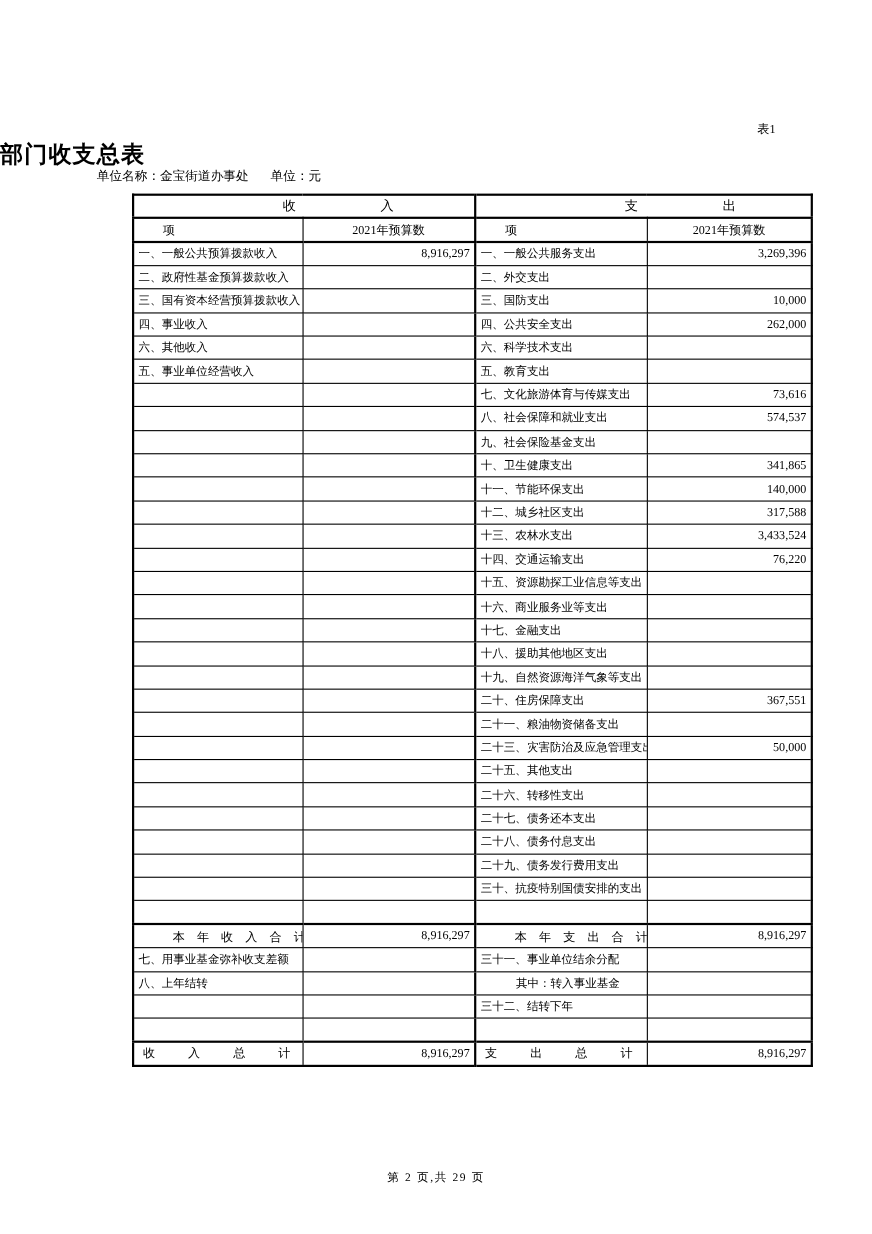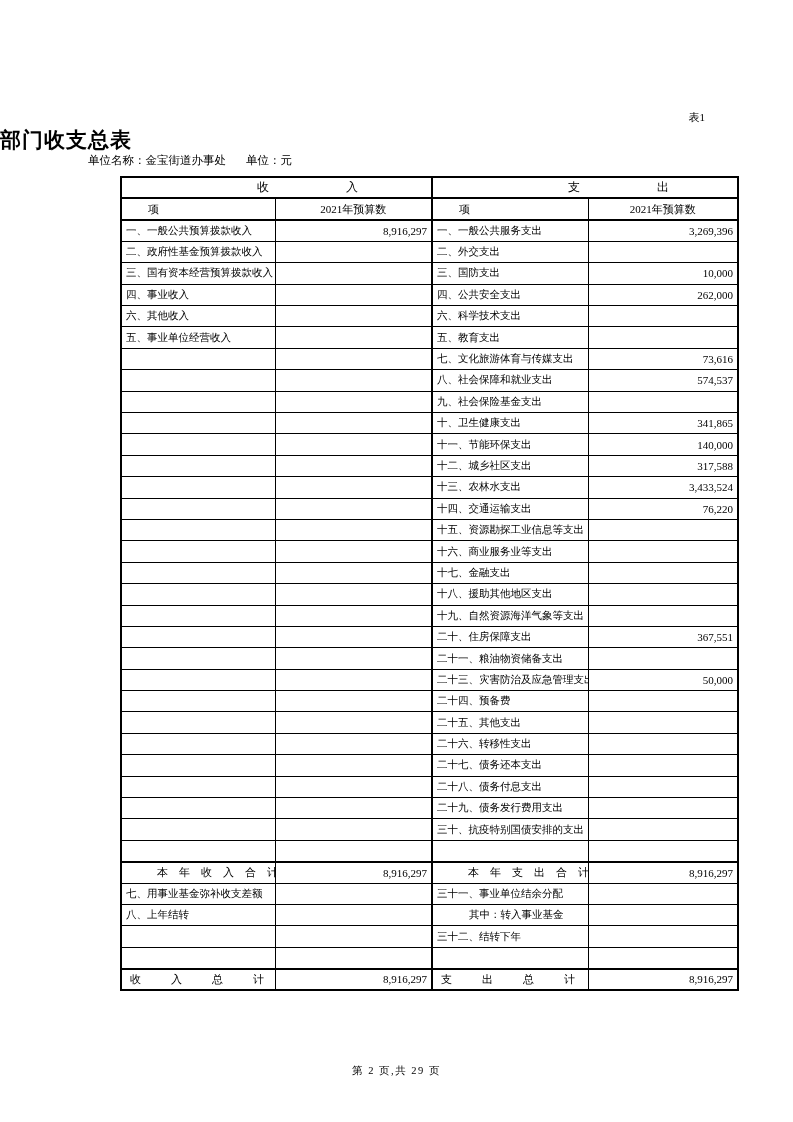--- a/index.html
+++ b/index.html
@@ -258,26 +258,20 @@
         </tr>
         <tr>
           <td class="item"></td>
           <td class="val"></td>
           <td class="item">二十三、灾害防治及应急管理支出</td>
           <td class="val">50,000</td>
         </tr>
         <tr>
           <td class="item"></td>
           <td class="val"></td>
-          <td class="item">二十四、预备费</td>
-          <td class="val"></td>
-        </tr>
-        <tr>
-          <td class="item"></td>
-          <td class="val"></td>
           <td class="item">二十五、其他支出</td>
           <td class="val"></td>
         </tr>
         <tr>
           <td class="item"></td>
           <td class="val"></td>
           <td class="item">二十六、转移性支出</td>
           <td class="val"></td>
         </tr>
         <tr>

